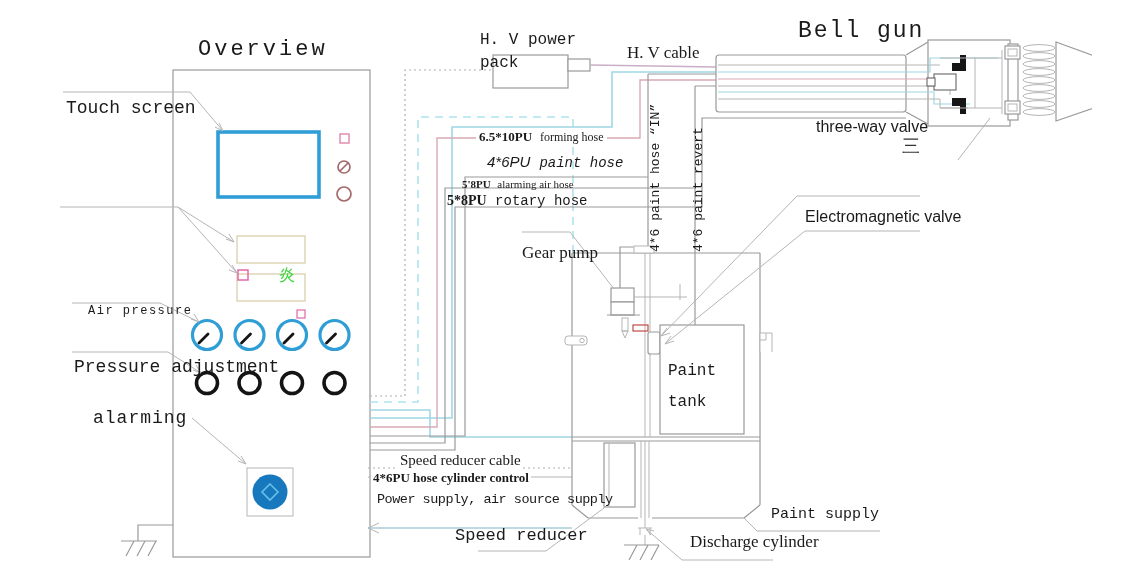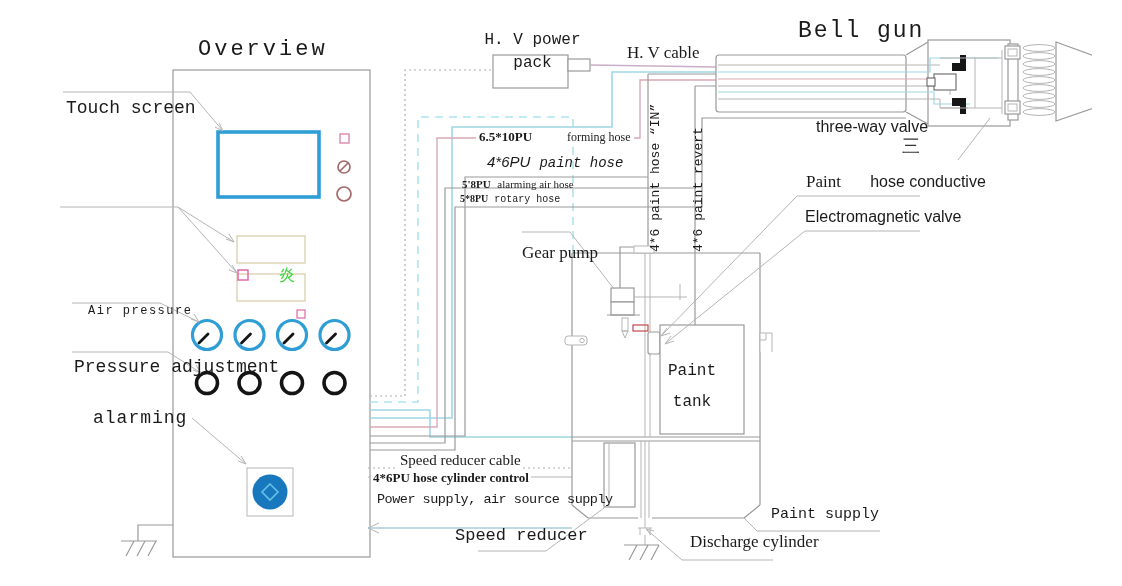--- a/index.html
+++ b/index.html
@@ -1,17 +1,17 @@
 <!DOCTYPE html>
 <html style="--c-line: #9a9a9a; --c-blue: #2f9ed6; --c-alarm: #1878be; --c-alarmd: #66c0e8; --c-pink: #d9aab4; --c-hv: #c8aec8; --c-cyan: #9fd8e4; --c-cyand: #aee4ee; --c-tan: #d8cba6; --c-pinksq: #e268a8; --c-redicon: #a36a6a; --c-flame: #3fd63f;"><head>
 <meta charset="utf-8">
 <style>
   html,body{margin:0;padding:0;background:#fff;}
   .canvas{position:relative;width:1092px;height:586px;background:#ffffff;overflow:hidden;
-          font-family:"Liberation Mono",monospace;color:#1a1a1a;text-align:center;}
+          font-family:"Liberation Mono",monospace;color:#1a1a1a;}
   svg{position:absolute;left:0;top:0;}
   .t{position:absolute;white-space:nowrap;line-height:1.15;}
   .mono{font-family:"Liberation Mono",monospace;}
   .serif{font-family:"Liberation Serif",serif;}
   .sans{font-family:"Liberation Sans",sans-serif;}
   .vert{transform:rotate(-90deg);transform-origin:0 0;}
   
   .ln{stroke:var(--c-line,#9a9a9a);fill:none;stroke-width:1.2px;}
   .lt{stroke:#b5b5b5;fill:none;stroke-width:1px;}
   .dot{stroke:#b0b0b0;fill:none;stroke-width:1.2px;stroke-dasharray:2 3;}
@@ -228,40 +228,35 @@
 <div class="t mono" style="left:74px;top:357px;font-size:18px;">Pressure adjustment</div>
 <div class="t mono" style="left:93px;top:408px;font-size:18px;letter-spacing:1px;">alarming</div>
 <div class="t" style="left:279px;top:266px;font-size:16px;color:var(--c-flame,#3fd63f);font-family:'DejaVu Sans',sans-serif;">炎</div>
 
 <div class="t mono" style="left:480px;top:29px;font-size:16px;width:105px;white-space:normal;line-height:23px;">H. V power pack</div>
 <div class="t serif" style="left:627px;top:43px;font-size:17px;">H. V cable</div>
 
 <div class="t mono" style="left:798px;top:18px;font-size:23px;letter-spacing:2px;">Bell gun</div>
 <div class="t sans" style="left:816px;top:118px;font-size:16px;">three-way valve</div>
 <div class="t serif" style="left:902px;top:136px;font-size:18px;color:#333;font-family:'DejaVu Sans',sans-serif;">三</div>
-<div class="t" style="left:806px;top:172px;font-size:16px;">
-  <span class="serif" style="font-size:17px;">Paint</span>
-  <span style="display:inline-block;width:10px;"></span>
-  <span class="sans">hose conductive</span>
-</div>
 <div class="t sans" style="left:805px;top:208px;font-size:16px;">Electromagnetic valve</div>
 
 <div class="t" style="left:476px;top:130px;font-size:13px;background:#fff;padding:0 3px;">
   <span class="serif" style="font-weight:bold;">6.5*10PU</span>
-  <span class="serif" style="font-size:12px;margin-left:27px;">forming hose</span>
+  <span class="serif" style="font-size:12px;">forming hose</span>
 </div>
 <div class="t" style="left:487px;top:153px;font-size:15px;font-style:italic;">
   <span class="sans">4*6PU</span>
   <span class="mono" style="font-size:14px;">paint hose</span>
 </div>
 <div class="t" style="left:462px;top:178px;font-size:11px;">
   <span class="serif" style="font-weight:bold;">5'8PU</span>
   <span class="serif">alarming air hose</span>
 </div>
-<div class="t" style="left:460px;top:193px;font-size:10px;">
+<div class="t" style="left:447px;top:193px;font-size:14px;">
   <span class="serif" style="font-weight:bold;">5*8PU</span>
   <span class="mono">rotary hose</span>
 </div>
 
 <div class="t mono vert" style="left:649px;top:252px;font-size:13px;">4*6 paint hose “IN”</div>
 <div class="t mono vert" style="left:692px;top:252px;font-size:13px;">4*6 paint revert</div>
 
 <div class="t serif" style="left:522px;top:243px;font-size:17px;">Gear pump</div>
 <div class="t mono" style="left:668px;top:356px;font-size:16px;line-height:31px;">
   <div>Paint</div>

